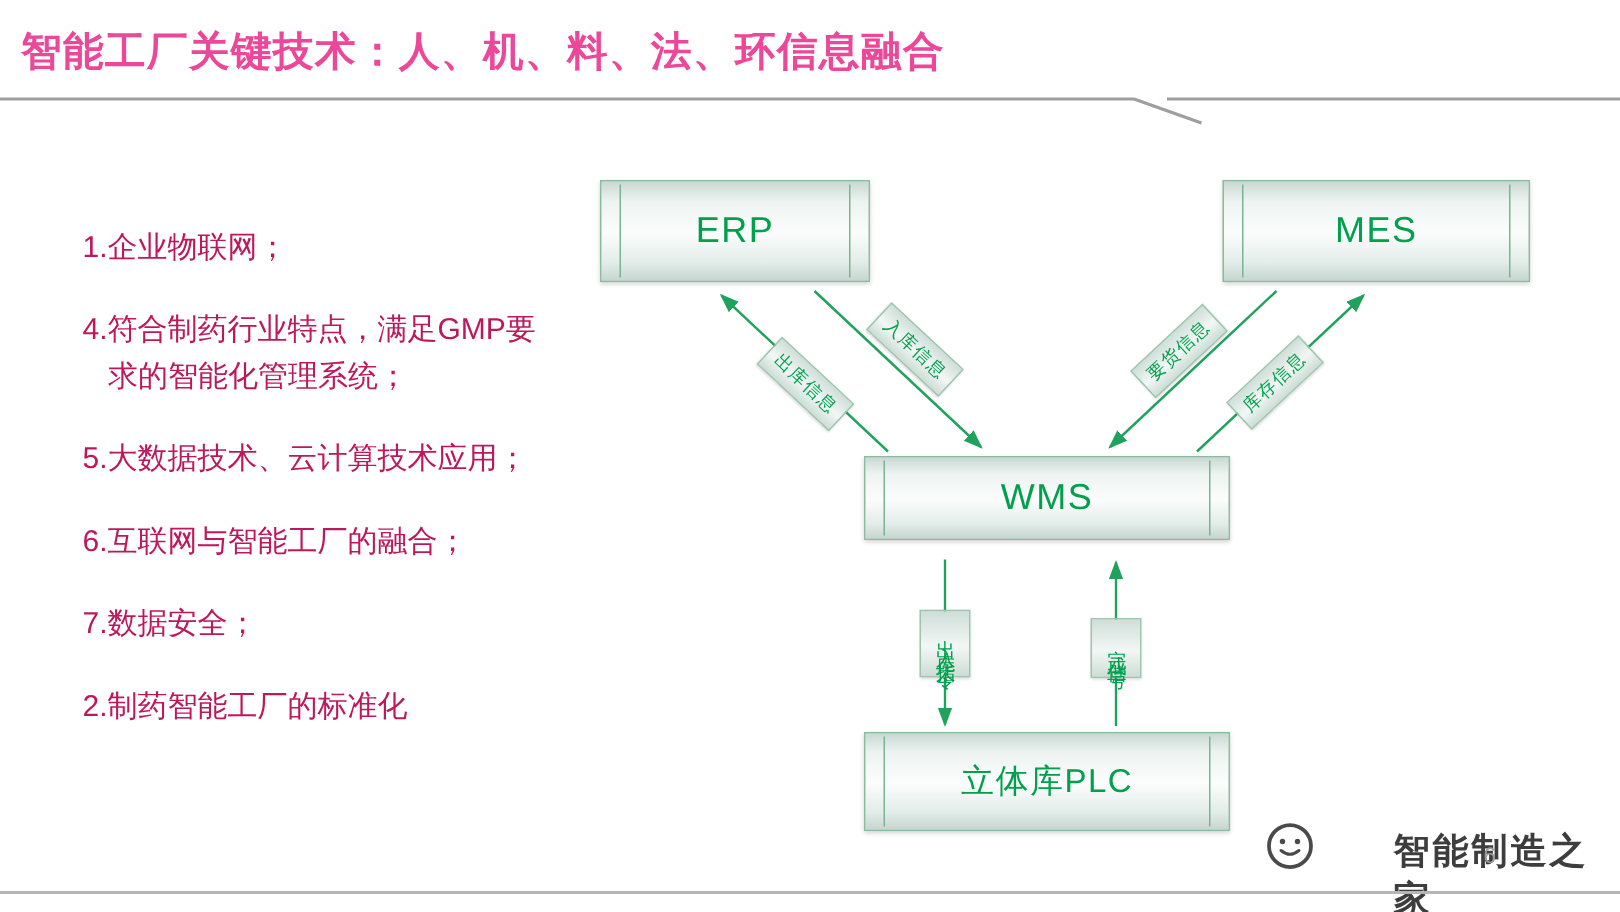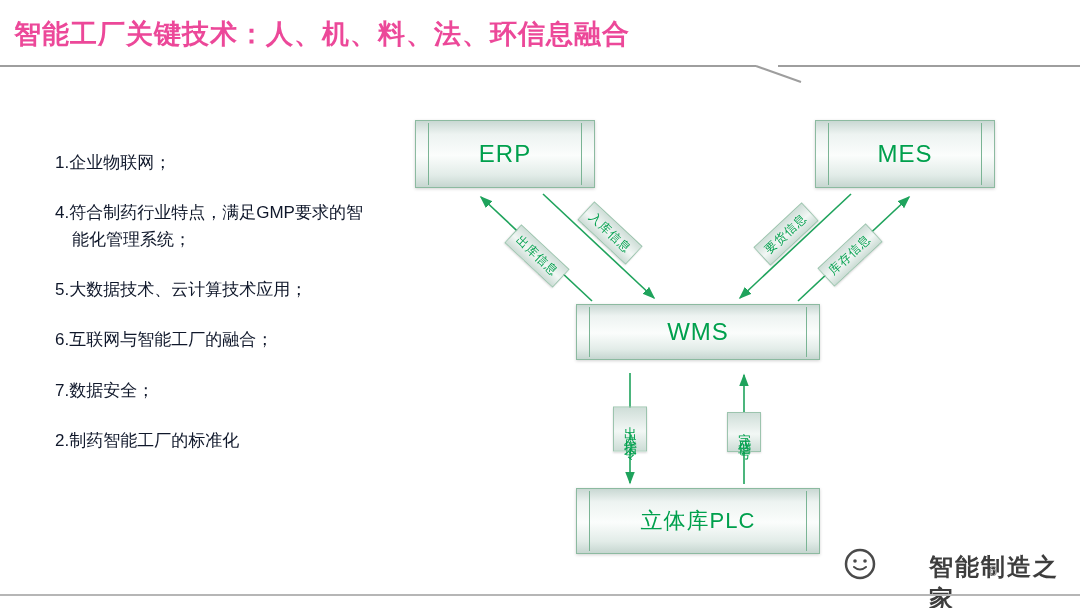--- a/index.html
+++ b/index.html
@@ -4,32 +4,32 @@
 <style>
   html,body{margin:0;padding:0;}
   body{background:#ffffff;font-family:"Liberation Sans","DejaVu Sans",sans-serif;}
   #slide{position:relative;width:1080px;height:608px;background:#ffffff;overflow:hidden;}
 
   .title{position:absolute;left:14px;top:16px;font-size:27px;font-weight:bold;color:#ec4899;letter-spacing:1px;}
 
   .header-svg,.arrow-svg{position:absolute;left:0;top:0;pointer-events:none;}
 
   .points{position:absolute;left:55px;top:150px;width:322px;list-style:none;margin:0;padding:0;
-          font-size:17px;color:#0f172a;}
+          font-size:20px;color:#be185d;}
   .points li{margin-bottom:24px;line-height:1.55;padding-left:17px;text-indent:-17px;}
 
   .node{position:absolute;border:1px solid #8cbaa0;
         background:linear-gradient(180deg,#c9d8d3 0%,#edf3f1 20%,#fbfdfc 52%,#e2ece8 82%,#c6d6d0 100%);
         display:flex;align-items:center;justify-content:center;color:#00a04d;font-size:24px;
         letter-spacing:1px;box-shadow:0 1px 3px rgba(0,0,0,.18);box-sizing:border-box;}
   .node::before,.node::after{content:"";position:absolute;top:2px;bottom:2px;width:1px;background:#7ab494;}
   .node::before{left:12px;}
   .node::after{right:12px;}
-  #node-erp{left:415px;top:120px;width:180px;height:68px;}
-  #node-mes{left:815px;top:120px;width:180px;height:68px;}
+  #node-erp{left:400px;top:120px;width:180px;height:68px;}
+  #node-mes{left:815px;top:120px;width:205px;height:68px;}
   #node-wms{left:576px;top:304px;width:244px;height:56px;}
   #node-plc{left:576px;top:488px;width:244px;height:66px;font-size:22px;}
 
   .edge-label{position:absolute;border:1px solid #9cc4ae;
         background:linear-gradient(180deg,#cfded8 0%,#f2f7f5 55%,#cdddd6 100%);
         color:#00a04d;font-size:12px;padding:3px 6px;white-space:nowrap;letter-spacing:1px;
         box-shadow:0 1px 2px rgba(0,0,0,.15);}
   .diag-l{transform:translate(-50%,-50%) rotate(43deg);}
   .diag-r{transform:translate(-50%,-50%) rotate(-43deg);}
   #lbl-outbound{left:537px;top:256px;}

